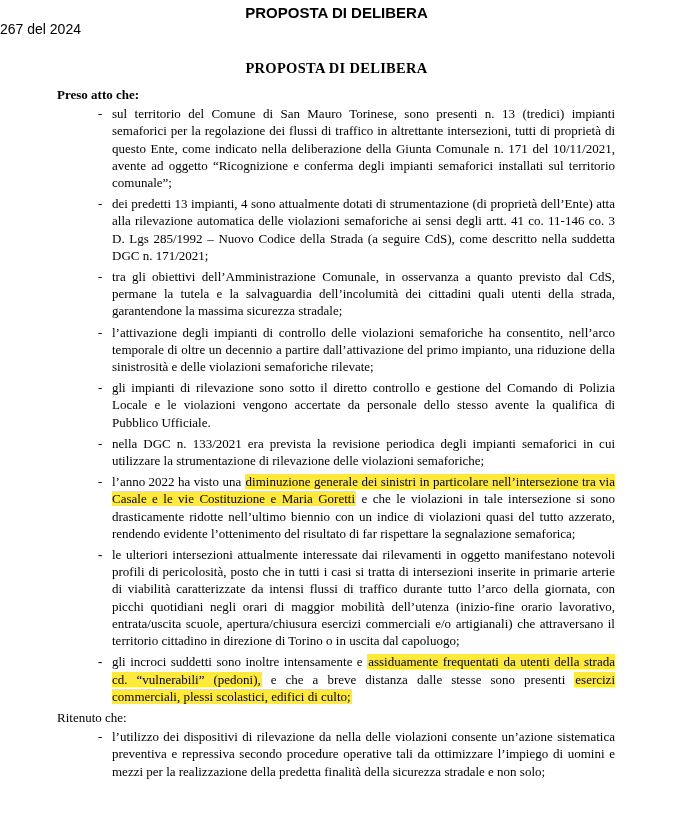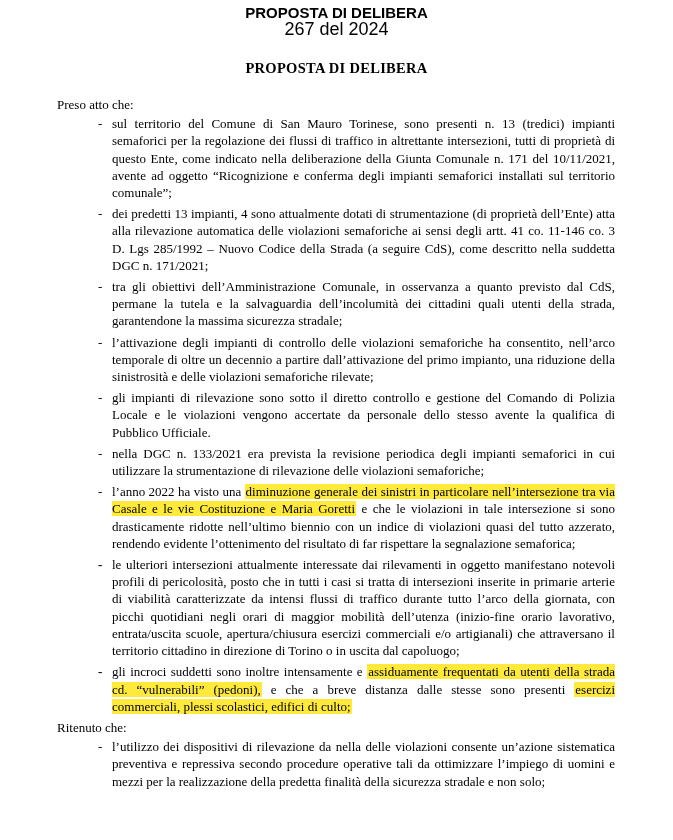--- a/index.html
+++ b/index.html
@@ -9,37 +9,37 @@
     color: #000000;
     overflow: hidden;
   }
   .top-title {
     font-family: "Liberation Sans", sans-serif;
     font-weight: 700; font-size: 15px; line-height: 17px;
     text-align: center; padding-top: 4px;
   }
   .top-subtitle {
     font-family: "Liberation Sans", sans-serif;
-    font-size: 18px; line-height: 17px;
-    text-align: center;
+    font-size: 14px; line-height: 17px;
+    text-align: left;
   }
   .doc-title {
     font-family: "Liberation Serif", serif;
     font-weight: 700; font-size: 14.5px; line-height: 17px;
     text-align: center; margin-top: 22px;
     letter-spacing: 0.3px;
   }
   .doc-body {
     font-family: "Liberation Serif", serif;
     font-size: 13px; line-height: 17.2px;
   }
   .section-heading {
     margin: 2px 57px 2px 57px;
   }
-  .section-heading:first-child { margin-top: 19px; }
+  .section-heading:first-child { margin-top: 9px; font-weight: bold; }
   .bullet {
     position: relative;
     margin: 0 58px 4px 112px;
     text-align: justify;
   }
   .dash { position: absolute; left: -14px; top: 0; }
   .dash.bold { font-weight: 700; }
   .hl { padding: 0 1px; }
 </style>
 </head>

